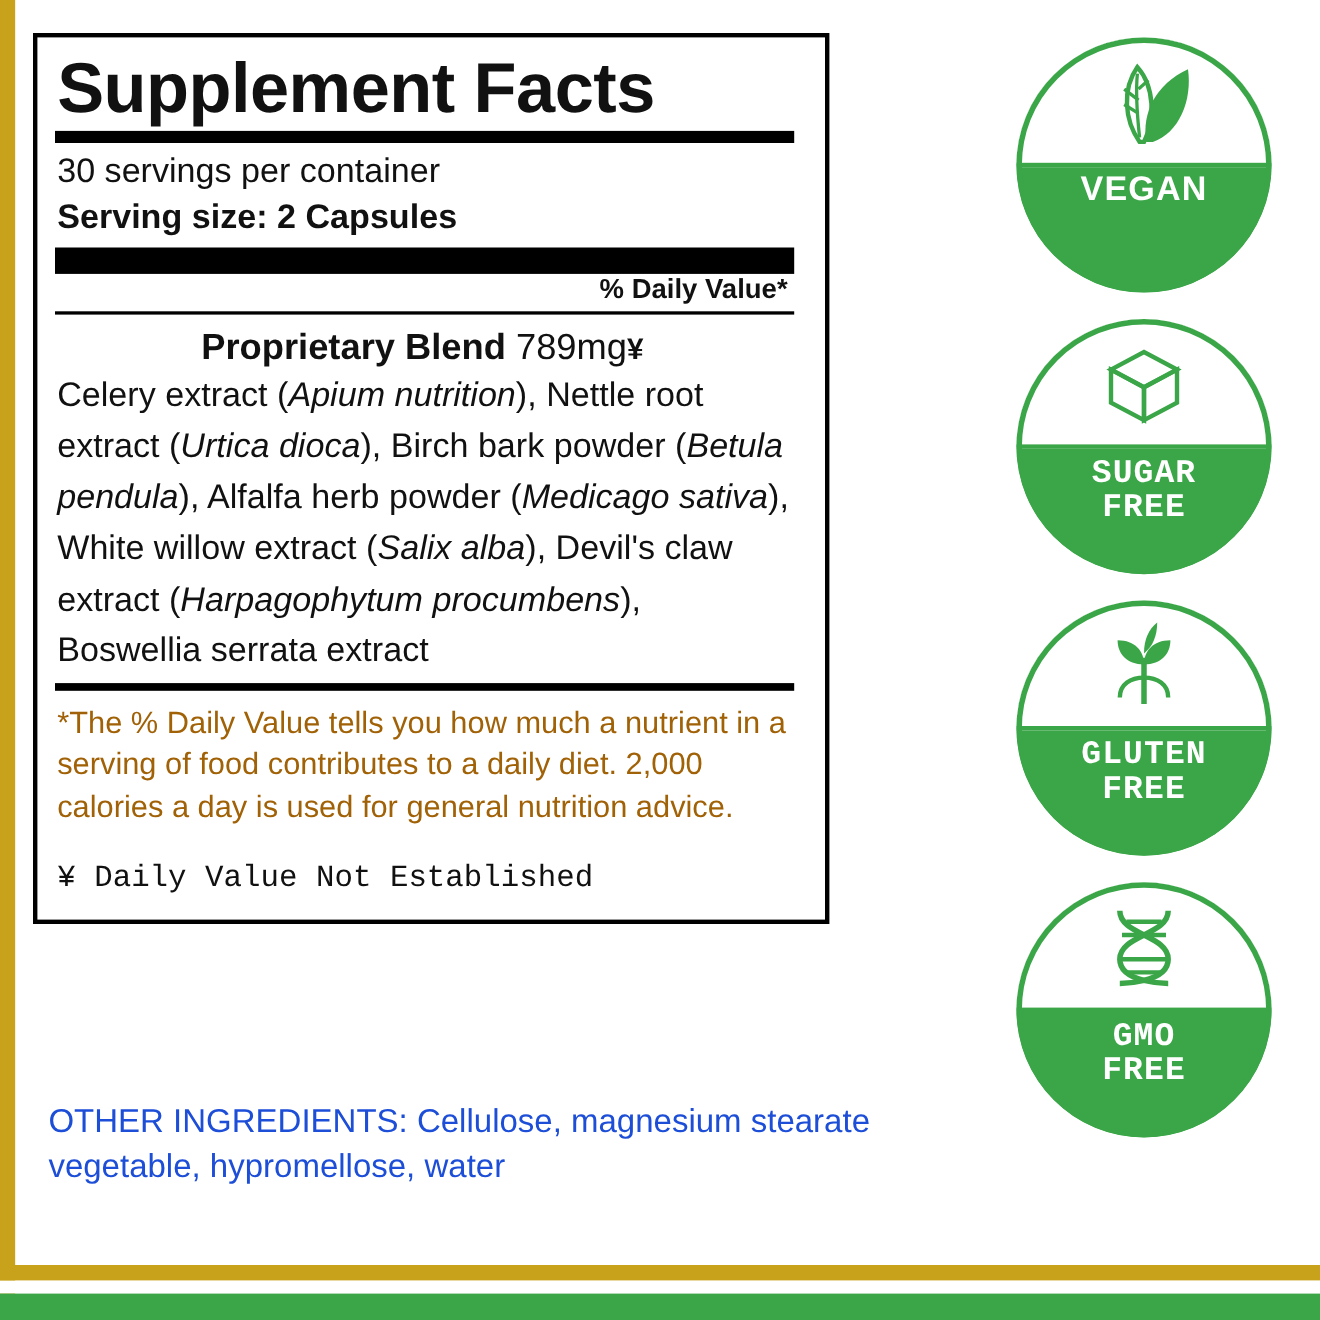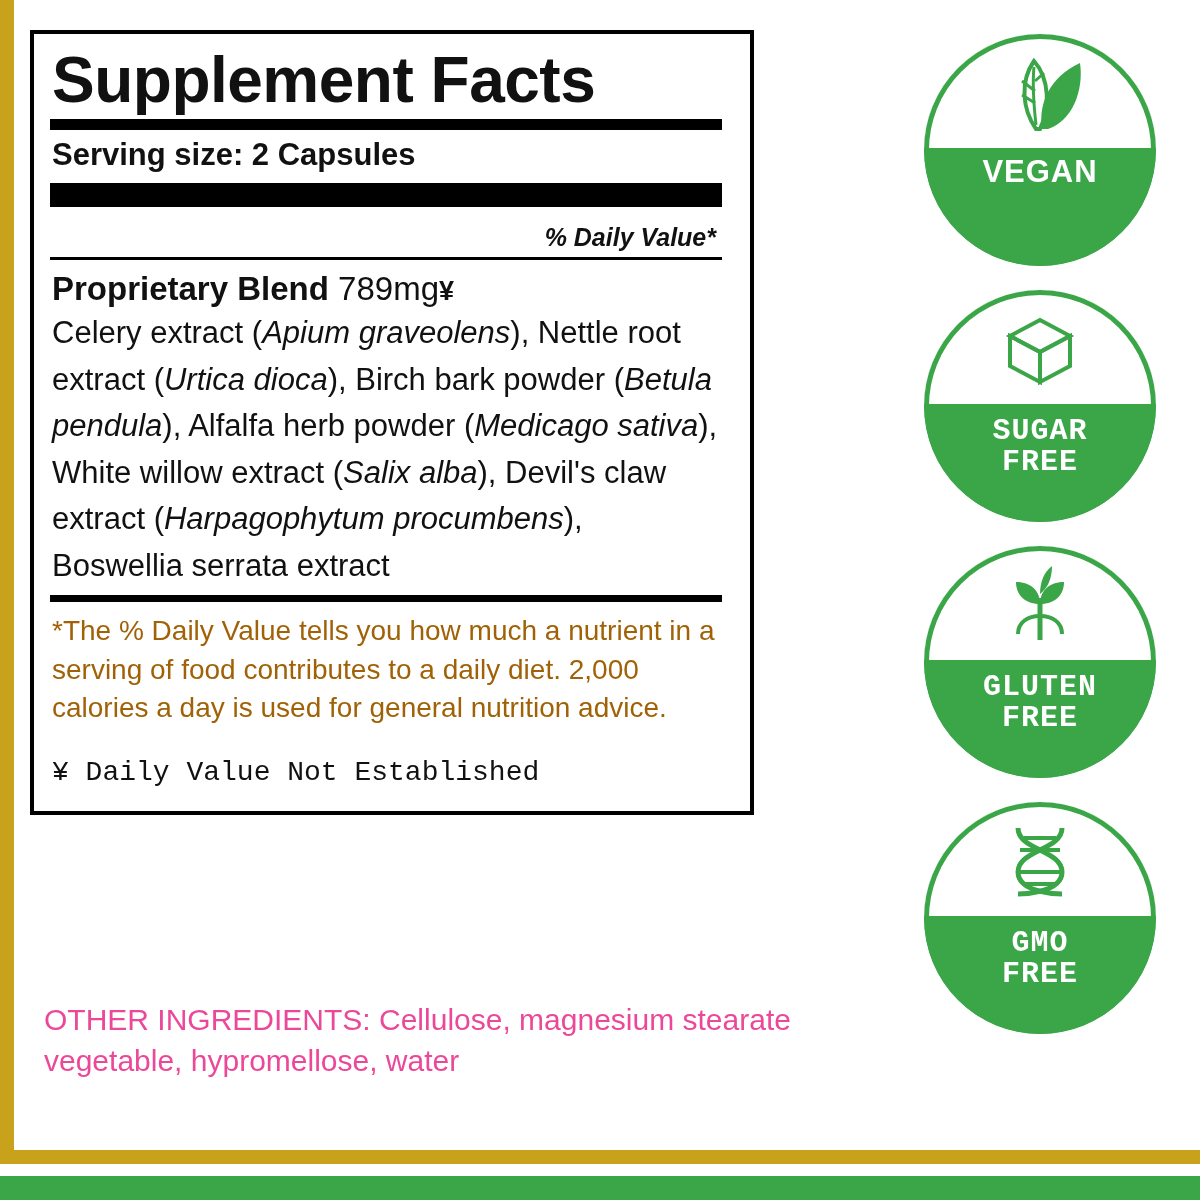--- a/index.html
+++ b/index.html
@@ -102,28 +102,27 @@
     line-height: 1.25;
     margin: 3px 0 6px 2px;
   }
 
   .dv-row {
     display: flex;
     justify-content: flex-end;
     font-size: 25px;
     font-weight: bold;
     color: #111;
-    margin: 16px 6px 0 0;
-    font-style: italic;
+    margin: 0 6px 0 0;
   }
 
   .blend-row {
     display: flex;
     align-items: baseline;
-    justify-content: flex-start;
+    justify-content: center;
     margin: 10px 2px 0 2px;
   }
   .blend-name {
     font-size: 33px;
     color: #111;
   }
   .blend-name b { font-weight: bold; }
   .blend-name .amt { font-weight: normal; }
   .blend-dv {
     font-size: 27px;
@@ -154,21 +153,21 @@
     font-family: Liberation Mono, monospace;
   }
 
   .other-ing {
     position: absolute;
     left: 44px;
     top: 1000px;
     width: 810px;
     font-size: 30px;
     line-height: 1.35;
-    color: #ec4899;
+    color: #1d4ed8;
   }
 
   
   .badges {
     position: absolute;
     right: 26px;
     top: 34px;
     width: 250px;
   }
   .badge {
@@ -229,37 +228,38 @@
 <div class="edge-bottom-white"></div>
 <div class="edge-bottom-gold"></div>
 <div class="edge-bottom-green"></div>
 
 <div class="panel">
 
   <div class="sf-title">Supplement Facts</div>
 
   <div class="rule-thick"></div>
 
+  <div class="servings">30 servings per container</div>
   <div class="serving-size">Serving size: 2 Capsules</div>
 
   <div class="rule-band"></div>
 
   <div class="dv-row">% Daily Value*</div>
 
   <div class="rule-thin"></div>
 
   <div class="blend-row">
     <div class="blend-name">
       <b>Proprietary Blend</b>
       <span class="amt">789mg</span>
     </div>
     <div class="blend-dv">¥</div>
   </div>
 
-  <div class="ingredients">Celery extract (<i>Apium graveolens</i>), Nettle root extract (<i>Urtica dioca</i>), Birch bark powder (<i>Betula pendula</i>), Alfalfa herb powder (<i>Medicago sativa</i>), White willow extract (<i>Salix alba</i>), Devil's claw extract (<i>Harpagophytum procumbens</i>), Boswellia serrata extract</div>
+  <div class="ingredients">Celery extract (<i>Apium nutrition</i>), Nettle root extract (<i>Urtica dioca</i>), Birch bark powder (<i>Betula pendula</i>), Alfalfa herb powder (<i>Medicago sativa</i>), White willow extract (<i>Salix alba</i>), Devil's claw extract (<i>Harpagophytum procumbens</i>), Boswellia serrata extract</div>
 
   <div class="rule-med"></div>
 
   <div class="footnote">*The % Daily Value tells you how much a nutrient in a serving of food contributes to a daily diet. 2,000 calories a day is used for general nutrition advice.</div>
   <div class="footnote2">¥ Daily Value Not Established</div>
 
 </div>
 
 <div class="other-ing">OTHER INGREDIENTS: Cellulose, magnesium stearate vegetable, hypromellose, water</div>
 

